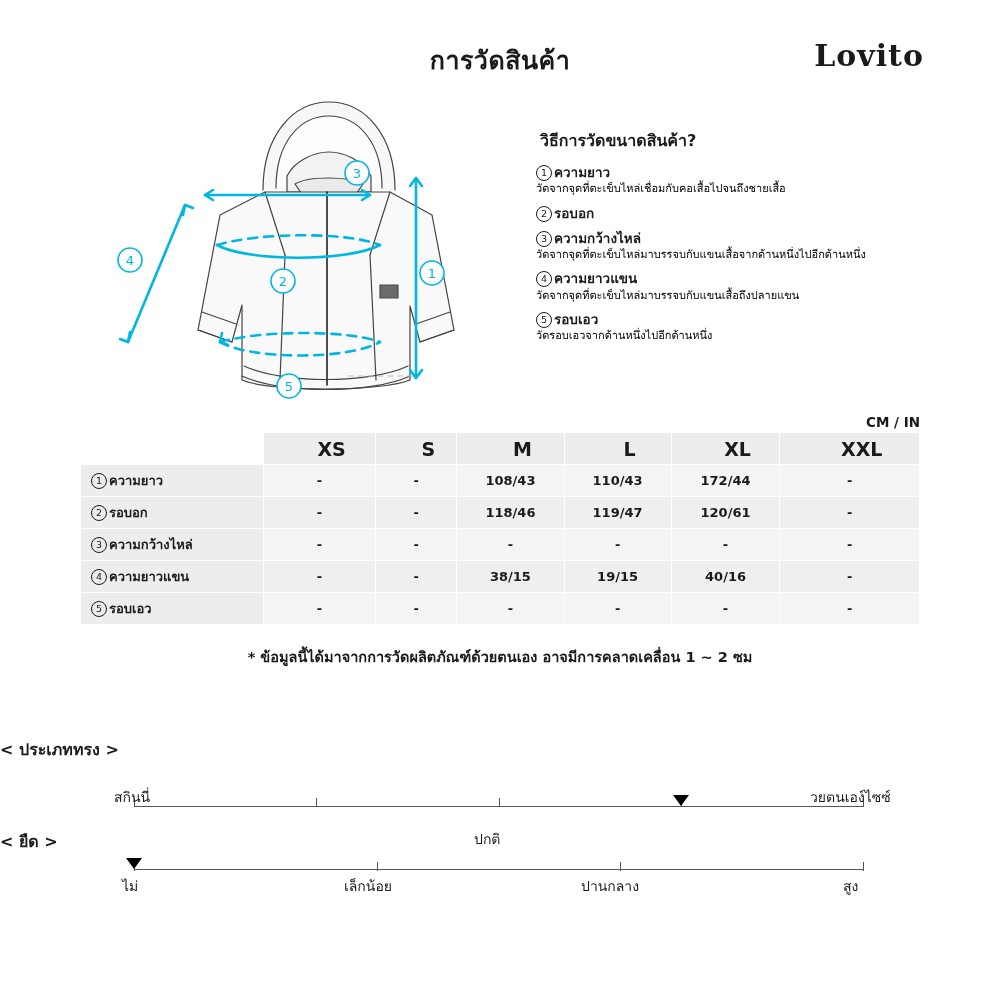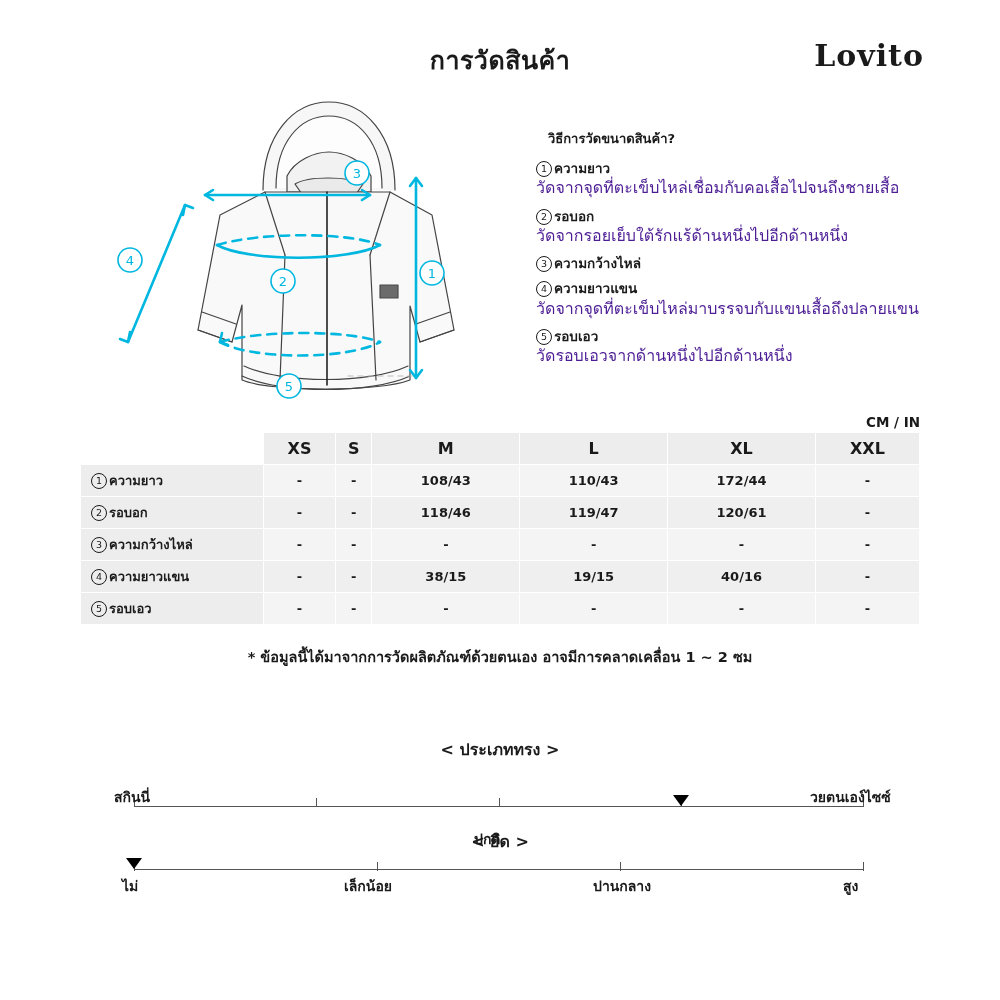--- a/index.html
+++ b/index.html
@@ -52,36 +52,36 @@
   }
 
   
   .howto {
     position: absolute;
     left: 536px;
     top: 128px;
     width: 420px;
   }
   .howto h3 {
-    margin: 0 0 10px 12px;
-    font-size: 13px;
+    margin: 0 0 10px 4px;
+    font-size: 16px;
     font-weight: bold;
   }
   .howto .item {
     margin-bottom: 7px;
   }
   .howto .item .lbl {
     font-size: 13.5px;
     font-weight: bold;
     display: block;
     line-height: 1.35;
   }
   .howto .item .desc {
-    font-size: 16px;
-    color: #4c1d95;
+    font-size: 11px;
+    color: #000000;
     display: block;
     line-height: 1.4;
   }
   .circnum {
     display: inline-block;
     width: 14px;
     height: 14px;
     border: 1px solid #1a1a1a;
     border-radius: 50%;
     font-size: 9.5px;
@@ -113,21 +113,22 @@
   table.size-table th,
   table.size-table td {
     border: 1px solid #ffffff;
     height: 31px;
     text-align: center;
     font-weight: bold;
     padding: 0;
   }
   table.size-table thead th {
     background: #ededed;
-    font-size: 16px;
+    font-size: 19px;
+    padding-left: 24px;
   }
   table.size-table thead th.corner {
     background: #ffffff;
     border: none;
   }
   table.size-table tbody td.rowlabel {
     background: #ededed;
     text-align: left;
     padding-left: 10px;
     font-weight: bold;
@@ -151,38 +152,37 @@
     text-align: center;
     font-size: 14.5px;
     font-weight: bold;
   }
 
   
   .scale-title {
     position: absolute;
     width: 1000px;
     left: 0;
-    text-align: center;
     font-size: 16px;
     font-weight: bold;
   }
   .scale-line {
     position: absolute;
     height: 1px;
     background: #555;
   }
   .tick {
     position: absolute;
     width: 1px;
     background: #555;
   }
   .scale-label {
     position: absolute;
     font-size: 14px;
-    font-weight: bold;
+    font-weight: normal;
     white-space: nowrap;
   }
   .marker {
     position: absolute;
     width: 0;
     height: 0;
     border-left: 8px solid transparent;
     border-right: 8px solid transparent;
     border-top: 11px solid #000;
   }
@@ -270,25 +270,25 @@
   <div class="howto">
     <h3>วิธีการวัดขนาดสินค้า?</h3>
 
     <div class="item">
       <span class="lbl"><span class="circnum">1</span><span>ความยาว</span></span>
       <span class="desc">วัดจากจุดที่ตะเข็บไหล่เชื่อมกับคอเสื้อไปจนถึงชายเสื้อ</span>
     </div>
 
     <div class="item">
       <span class="lbl"><span class="circnum">2</span><span>รอบอก</span></span>
-      <span class="desc">วัดจากรอยเย็บใต้รักแร้ด้านหนึ่งไปอีกด้านหนึ่ง</span>
     </div>
 
     <div class="item">
       <span class="lbl"><span class="circnum">3</span><span>ความกว้างไหล่</span></span>
+      <span class="desc">วัดจากจุดที่ตะเข็บไหล่มาบรรจบกับแขนเสื้อจากด้านหนึ่งไปอีกด้านหนึ่ง</span>
     </div>
 
     <div class="item">
       <span class="lbl"><span class="circnum">4</span><span>ความยาวแขน</span></span>
       <span class="desc">วัดจากจุดที่ตะเข็บไหล่มาบรรจบกับแขนเสื้อถึงปลายแขน</span>
     </div>
 
     <div class="item">
       <span class="lbl"><span class="circnum">5</span><span>รอบเอว</span></span>
       <span class="desc">วัดรอบเอวจากด้านหนึ่งไปอีกด้านหนึ่ง</span>
@@ -374,16 +374,16 @@
 
   <div class="scale-title" style="top:829px;">&lt; ยืด &gt;</div>
   <div class="scale-line" style="left:134px; top:869px; width:730px;"></div>
   <div class="tick" style="left:134px; top:862px; height:9px;"></div>
   <div class="tick" style="left:377px; top:862px; height:9px;"></div>
   <div class="tick" style="left:620px; top:862px; height:9px;"></div>
   <div class="tick" style="left:863px; top:862px; height:9px;"></div>
   <div class="marker" style="left:126px; top:858px;"></div>
   <div class="scale-label" style="left:122px; top:875px;">ไม่</div>
   <div class="scale-label" style="left:344px; top:875px;">เล็กน้อย</div>
-  <div class="scale-label" style="left:593px; top:875px;text-align:center;">ปานกลาง</div>
+  <div class="scale-label" style="left:581px; top:875px;text-align:center;">ปานกลาง</div>
   <div class="scale-label" style="left:843px; top:875px;">สูง</div>
 
 </div>
 
 </body></html>

